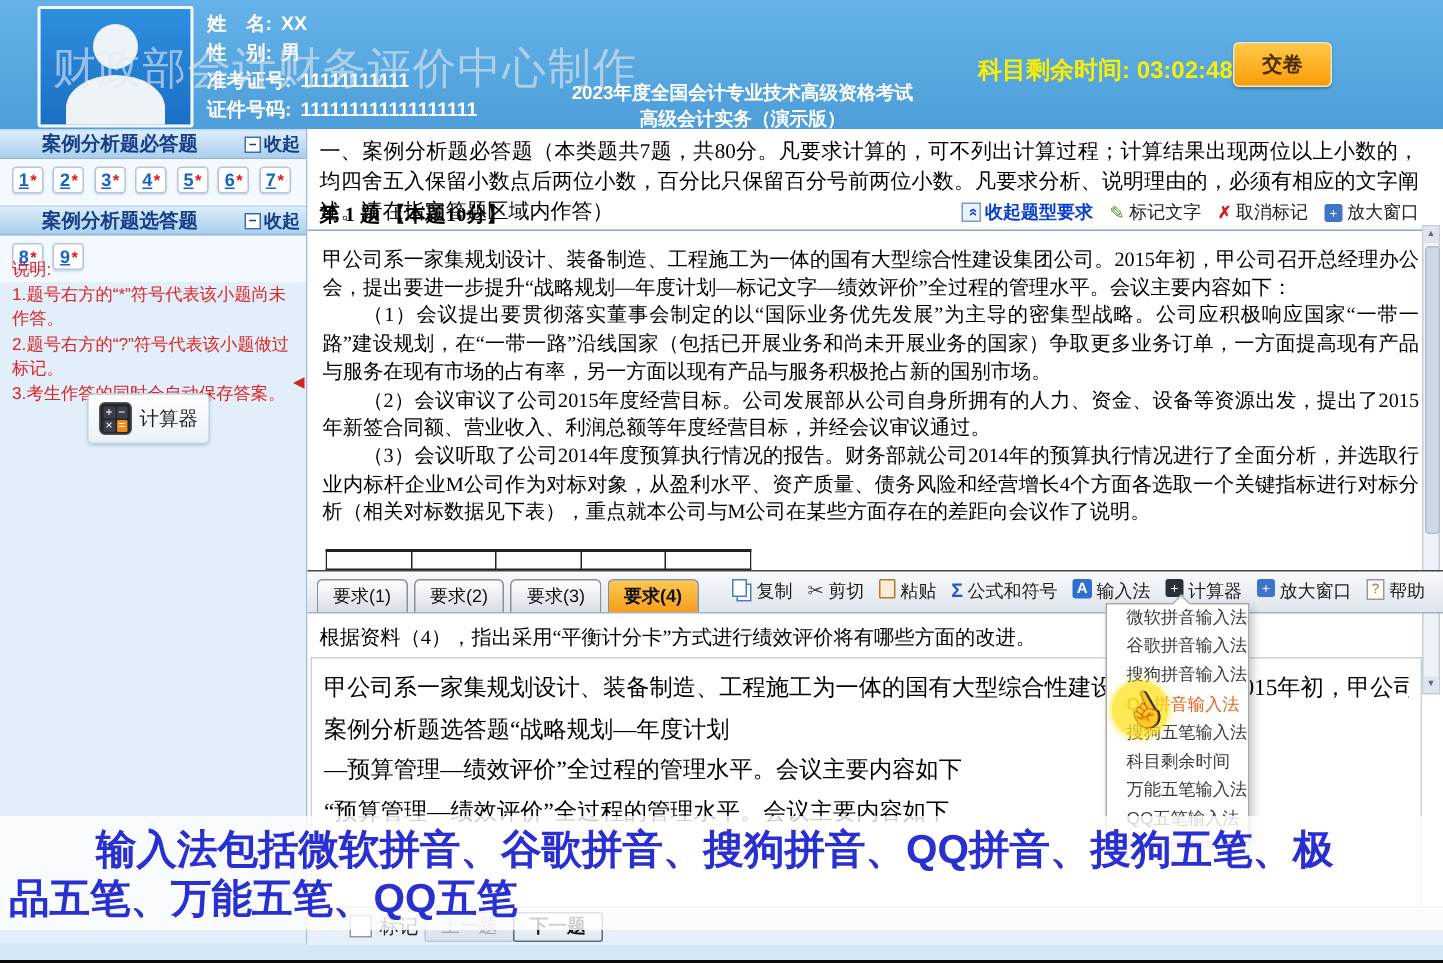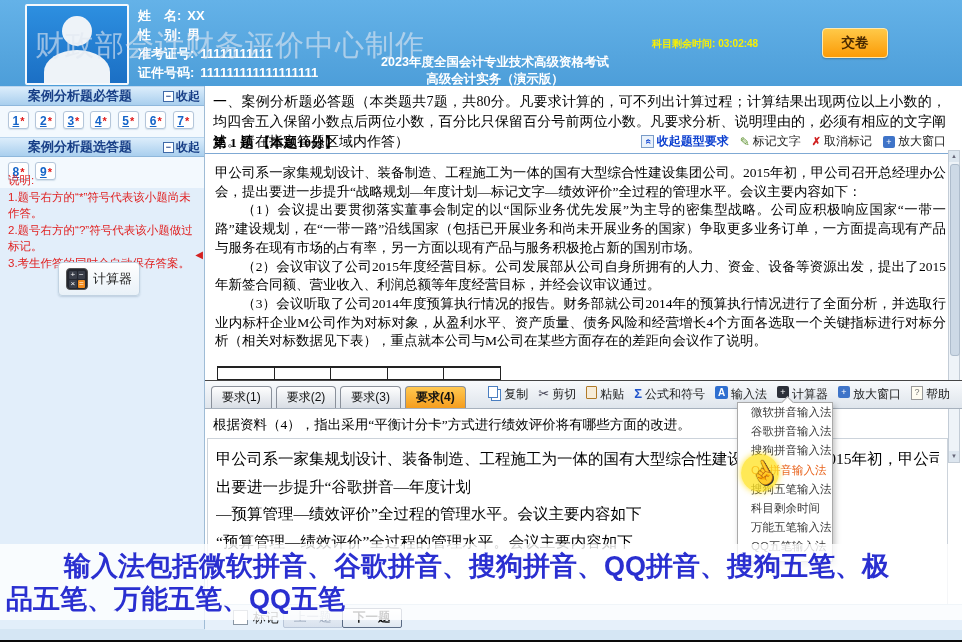--- a/index.html
+++ b/index.html
@@ -13,21 +13,21 @@
   .ph-head{position:absolute;left:50%;top:10px;width:30px;height:30px;margin-left:-15px;border-radius:50%;background:#eef3f8;}
   .ph-body{position:absolute;left:50%;top:44px;width:66px;height:44px;margin-left:-33px;border-radius:50% 50% 0 0;background:#eef3f8;}
   .fields{position:absolute;left:138px;top:6px;}
   .frow{height:19px;line-height:19px;font-size:13px;font-weight:bold;color:#fff;white-space:nowrap;}
   .frow .lab{margin-right:6px;}
   .watermark{position:absolute;left:8px;top:26px;font-size:29px;letter-spacing:1px;color:rgba(225,230,240,.62);
              white-space:nowrap;pointer-events:none;margin-left:27px;}
   .titleblk{position:absolute;left:330px;top:26px;width:330px;text-align:center;color:#fff;font-weight:bold;margin-top:28px;}
   .titleblk .t1{font-size:12.5px;line-height:17px;}
   .titleblk .t2{font-size:12.5px;line-height:17px;}
-  .timer{position:absolute;left:652px;top:37px;font-size:10px;font-weight:bold;color:#f8ef04;white-space:nowrap;}
+  .timer{position:absolute;left:652px;top:37px;font-size:16px;font-weight:bold;color:#f8ef04;white-space:nowrap;}
   .submit{position:absolute;left:822px;top:28px;width:64px;height:28px;border:1px solid #fde9b0;border-radius:4px;
           background:linear-gradient(#ffc948,#fb9b07);color:#4a2a00;font-weight:bold;font-size:13.5px;
           text-align:center;line-height:27px;box-shadow:0 1px 2px rgba(0,0,0,.25);cursor:pointer;}
   
   .sb{position:absolute;left:0;top:86px;width:205px;height:543px;background:#e2eefa;border-right:1px solid #9fbcd6;box-sizing:border-box;}
   .sb-hd{position:relative;height:16px;padding:1px 0;background:linear-gradient(#dcedfb,#a9cfee);
          border-top:1px solid #bcd7ef;border-bottom:1px solid #8fb8dc;}
   .sb-hd .t{position:absolute;left:0;right:44px;text-align:center;font-size:13px;font-weight:bold;color:#173e86;line-height:16px;}
   .collapse{position:absolute;right:4px;top:1px;font-size:12px;font-weight:bold;color:#173e86;cursor:pointer;line-height:16px;}
   .collapse .ci{display:inline-block;width:9px;height:9px;border:1px solid #3f6aa8;background:#fff;font-size:9px;line-height:8px;
@@ -276,21 +276,21 @@
             <span class="ic-help">?</span>
             <span>帮助</span>
           </span>
       </div>
     </div>
 
     <div class="reqtext serif">根据资料（4），指出采用“平衡计分卡”方式进行绩效评价将有哪些方面的改进。</div>
 
     <div class="answer">
       <div class="aline serif">甲公司系一家集规划设计、装备制造、工程施工为一体的国有大型综合性建设集团公司。2015年初，甲公司召开总经理办公会，提</div>
-      <div class="aline serif">出要进一步提升“谷歌拼音—年度计划</div>
+      <div class="aline serif">案例分析题选答题“战略规划—年度计划</div>
       <div class="aline serif">—预算管理—绩效评价”全过程的管理水平。会议主要内容如下</div>
       <div class="aline serif">“预算管理—绩效评价”全过程的管理水平。会议主要内容如下</div>
     </div>
 
     <div class="notch"></div>
     <div class="ime">
       <div class="it">微软拼音输入法</div>
       <div class="it">谷歌拼音输入法</div>
       <div class="it">搜狗拼音输入法</div>
       <div class="it hov">QQ拼音输入法</div>

